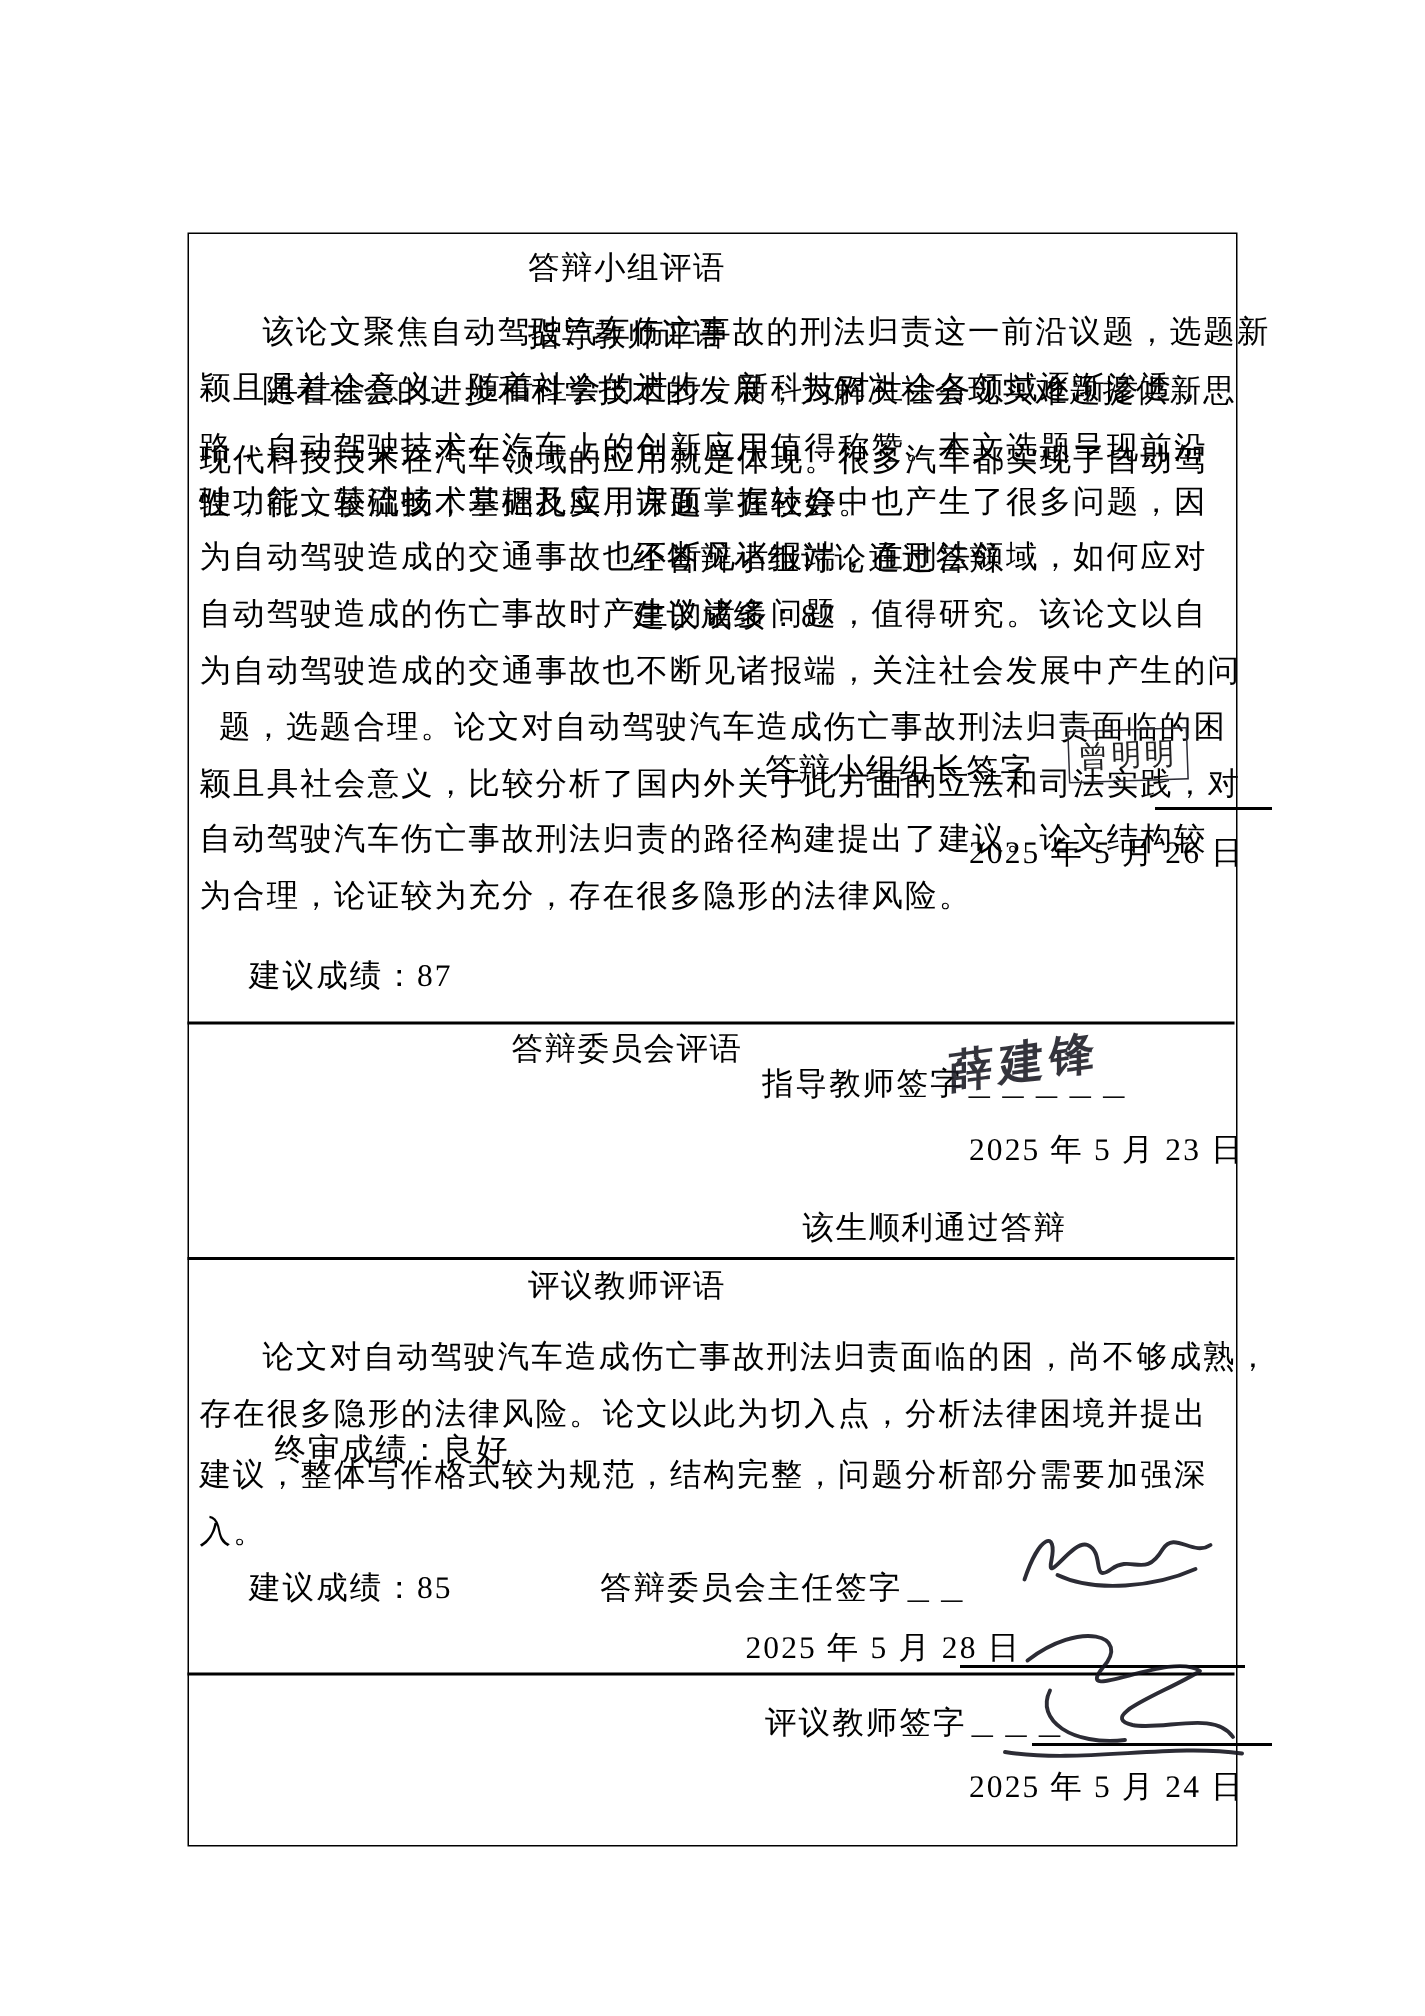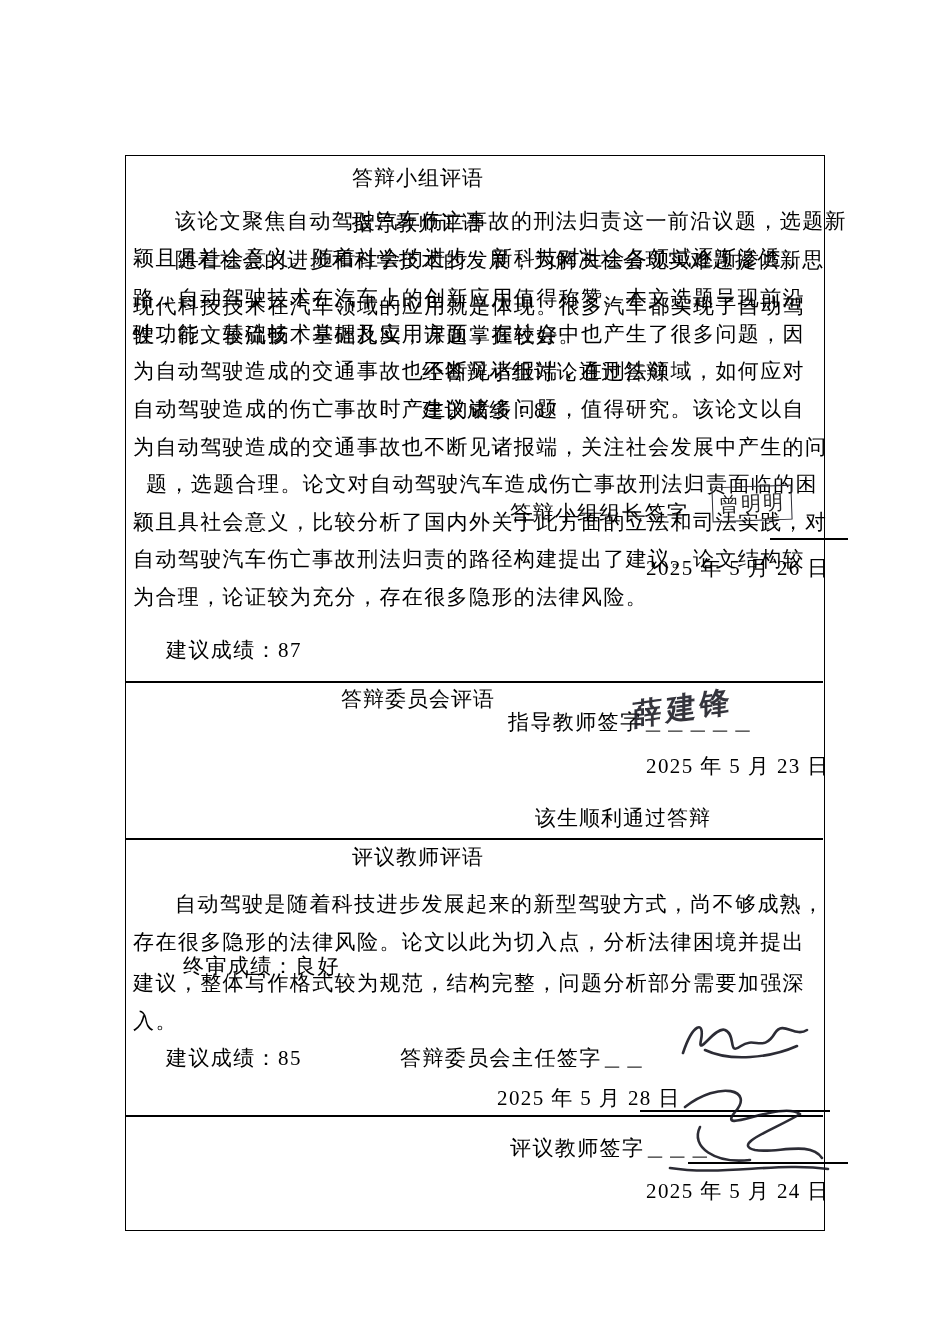--- a/index.html
+++ b/index.html
@@ -58,21 +58,21 @@
 <div class="stamp" style="left:712px;top:486px;">曾明明</div>
 <div class="abs line" style="left:646px;top:558px;">2025 年 5 月 26 日</div>
 
 <div class="abs line center" style="top:689px;">答辩委员会评语</div>
 <div class="abs line" style="left:508px;top:712px;">指导教师签字＿＿＿＿＿</div>
 <div class="handwriting" style="left:632px;top:688px;">薛建锋</div>
 <div class="abs line" style="left:646px;top:756px;">2025 年 5 月 23 日</div>
 <div class="abs line center" style="top:808px;text-align:right;">该生顺利通过答辩</div>
 
 <div class="abs line center" style="top:847px;font-family:Liberation Serif, serif;">评议教师评语</div>
-<div class="abs line" style="left:175px;top:894px;">自动驾驶是随着科技进步发展起来的新型驾驶方式，尚不够成熟，</div>
+<div class="abs line" style="left:175px;top:894px;">论文对自动驾驶汽车造成伤亡事故刑法归责面临的困，尚不够成熟，</div>
 <div class="abs line" style="left:133px;top:932px;">存在很多隐形的法律风险。论文以此为切入点，分析法律困境并提出</div>
 <div class="abs line" style="left:133px;top:973px;">建议，整体写作格式较为规范，结构完整，问题分析部分需要加强深</div>
 <div class="abs line" style="left:133px;top:1011px;">入。</div>
 
 <div class="abs line" style="left:183px;top:956px;">终审成绩：良好</div>
 
 <div class="abs line" style="left:166px;top:1048px;">建议成绩：85</div>
 <div class="abs line" style="left:400px;top:1048px;">答辩委员会主任签字＿＿</div>
 <div class="abs line" style="left:497px;top:1088px;">2025 年 5 月 28 日</div>
 

